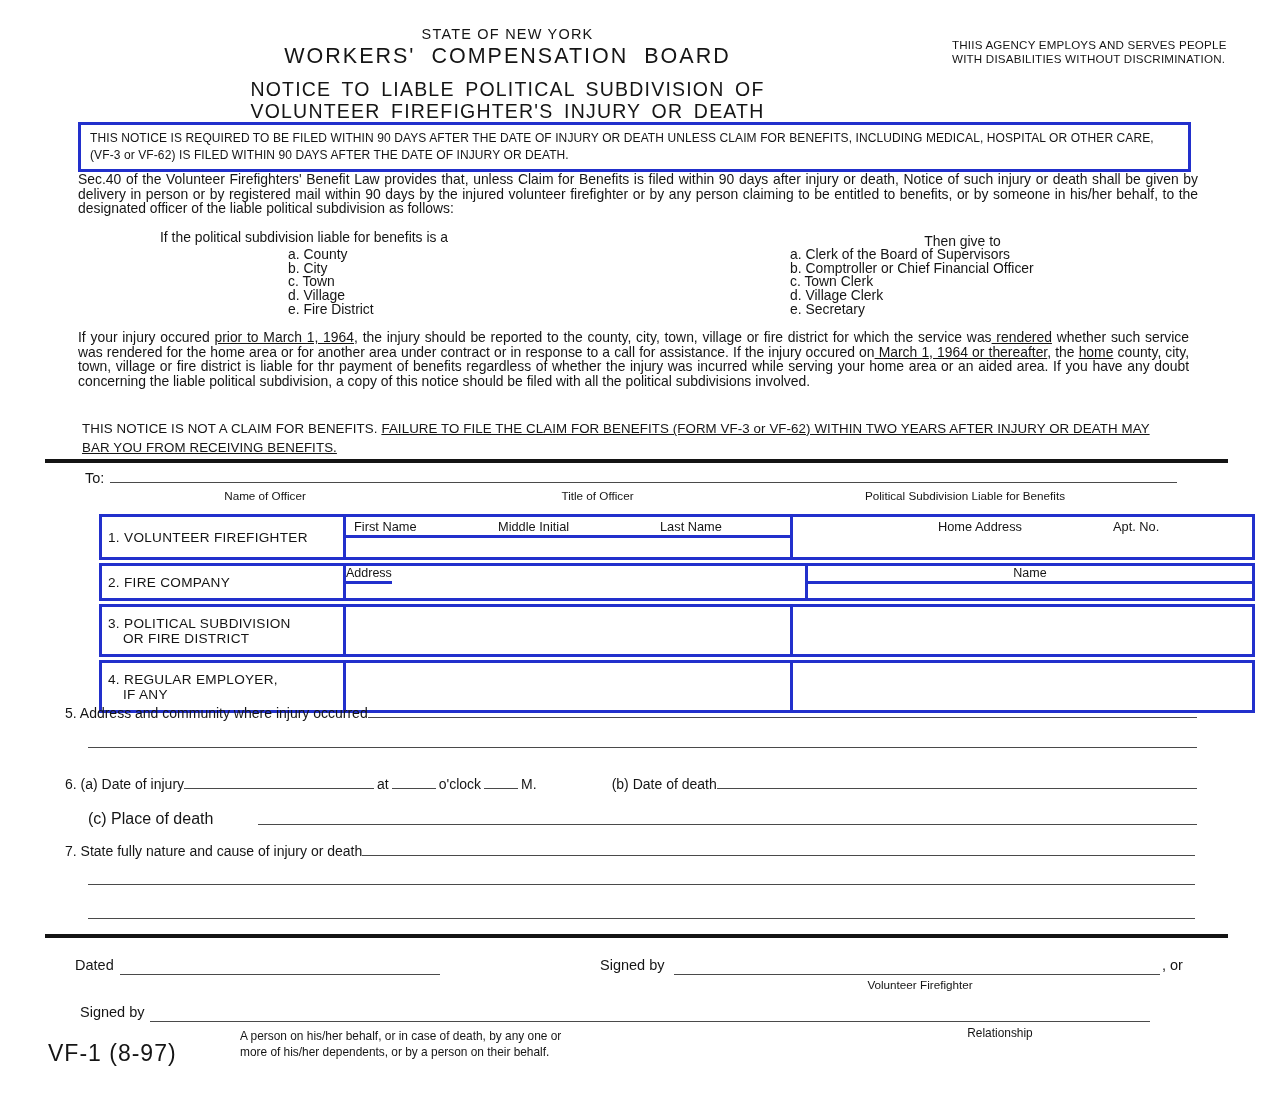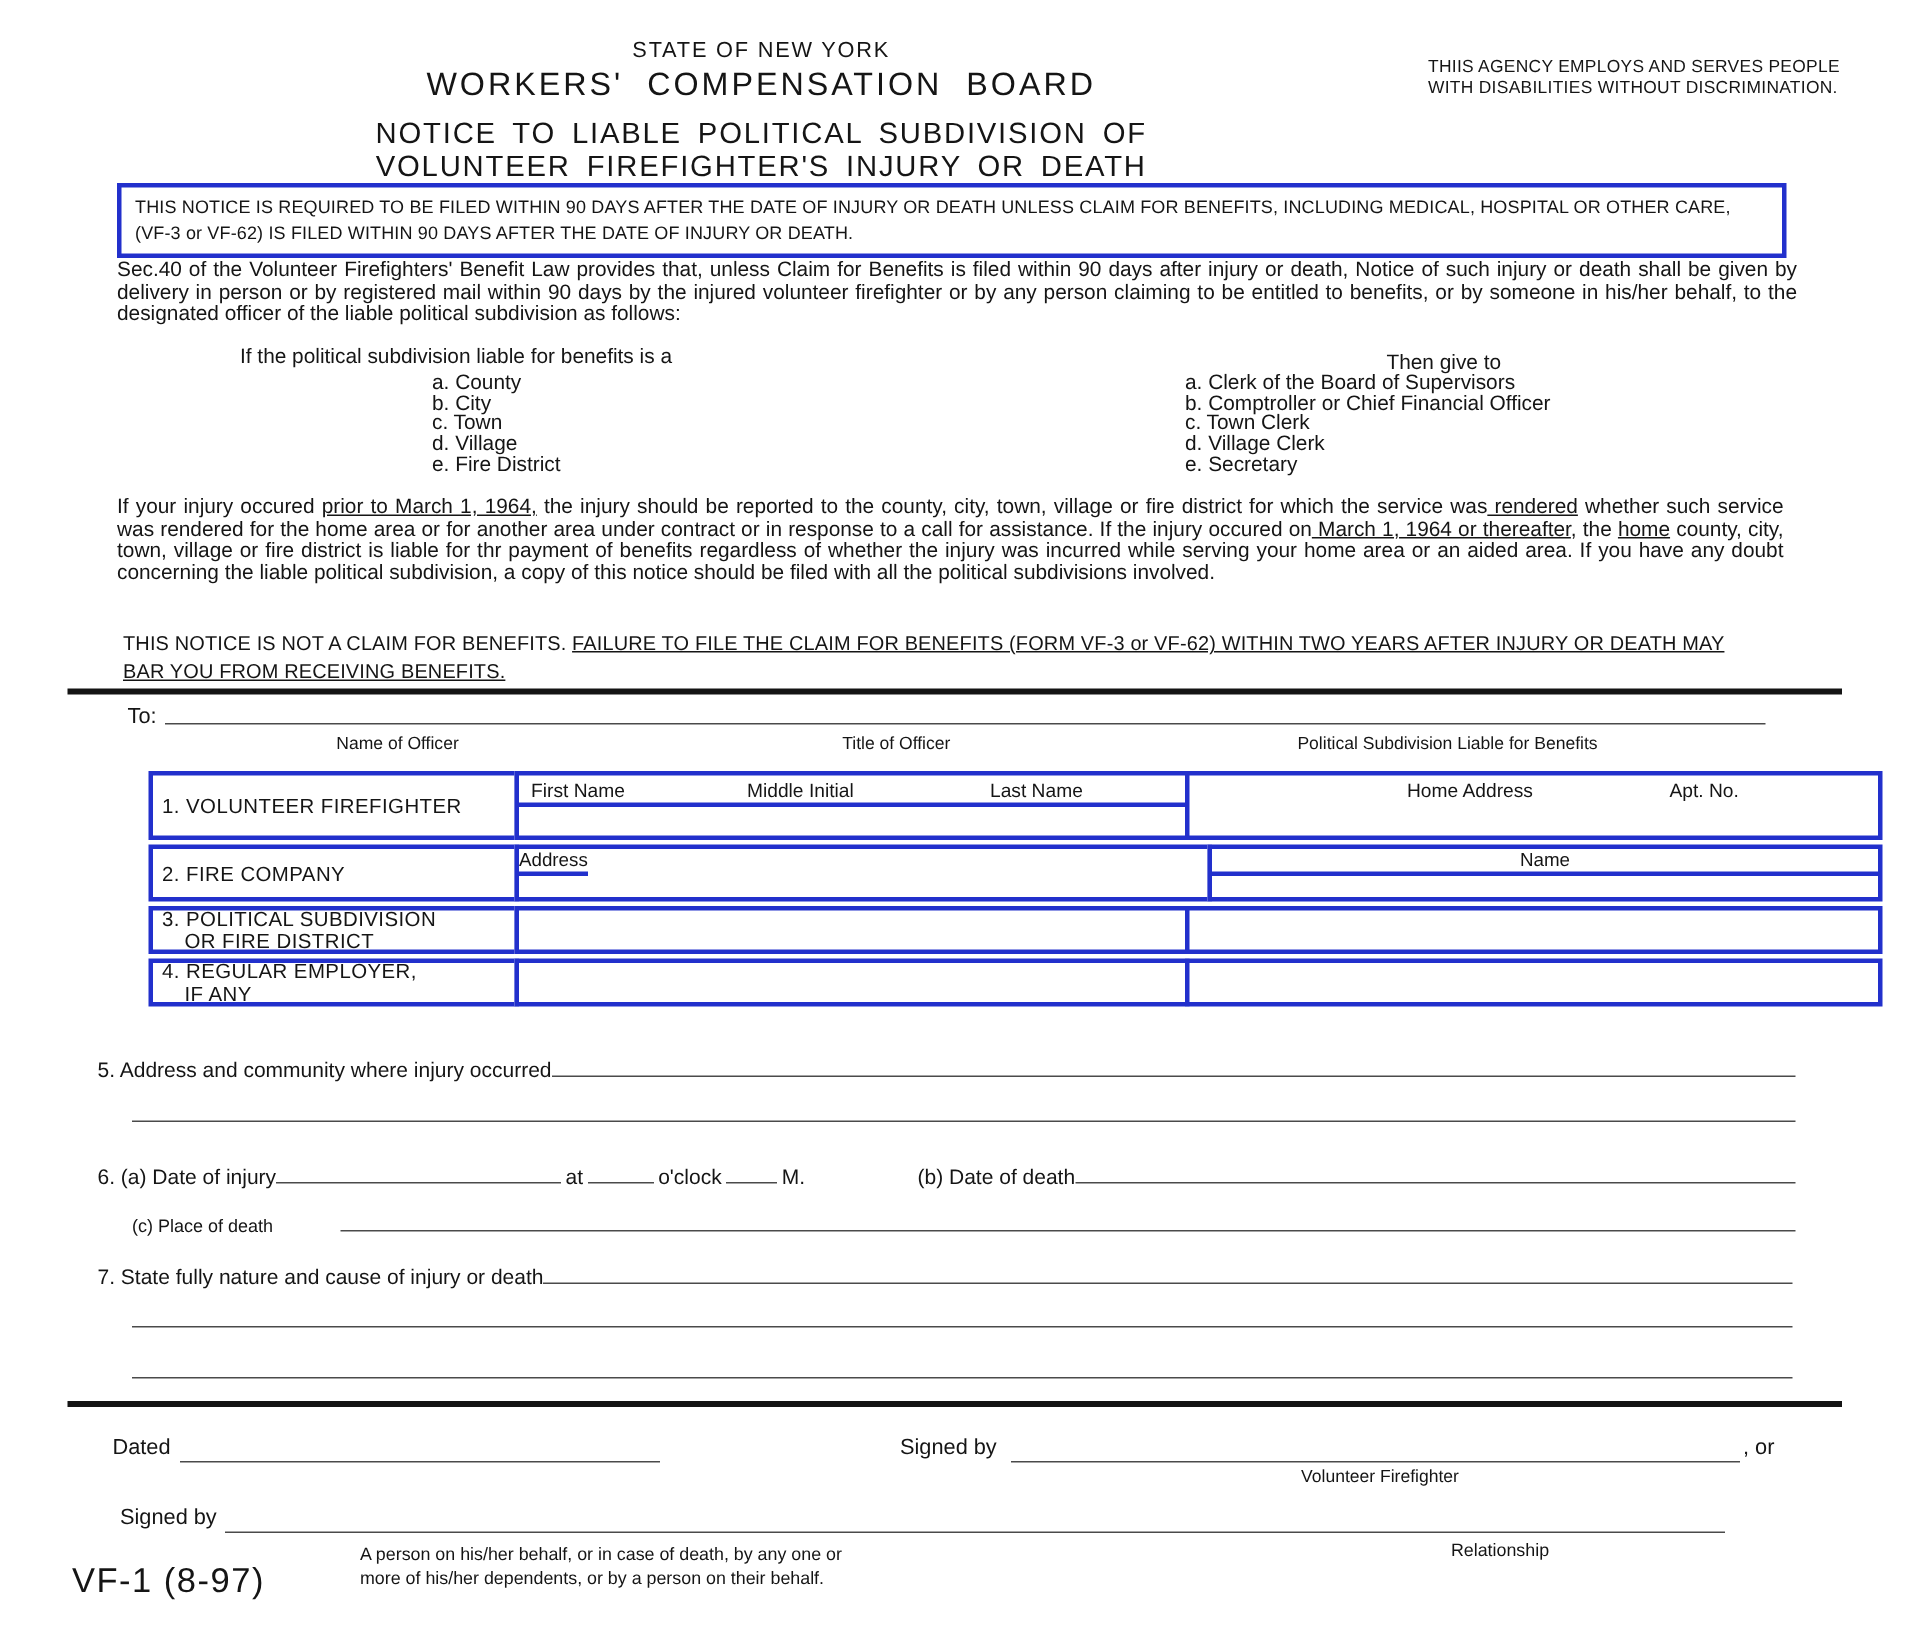--- a/index.html
+++ b/index.html
@@ -43,31 +43,31 @@
   .cap { position:absolute; top:0; text-align:center; }
   .cap1 { left:150px; width:230px; } .cap2 { left:480px; width:235px; } .cap3 { left:800px; width:330px; }
   
   .ftable { position:absolute; left:58px; top:514px; width:1159px;padding-left:41px; }
   .trow { display:flex; margin-bottom:3px; }
   .tcell { box-sizing:border-box; border:3px solid #2230cc; background:#fff; }
   .tlabel { width:247px; font-size:13.6px; letter-spacing:0.3px; padding-left:6px; display:flex; flex-direction:column; justify-content:center; }
   .tlabel .l2 { padding-left:15px; }
   .tmid { width:450px; margin-left:-3px; display:flex; flex-direction:column; }
   .tright { width:465px; margin-left:-3px; display:flex; }
-  .h46 { height:46px; } .h38 { height:38px; } .h42 { height:32px; }
+  .h46 { height:46px; } .h38 { height:38px; } .h42 { height:53px; }
   .thdr { position:relative; height:18px; border-bottom:3px solid #2230cc; font-size:12.8px; flex:0 0 auto; }
   .thdr span { position:absolute; top:2px; white-space:nowrap; }
   .thdr .p1 { left:8px; } .thdr .p2 { left:152px; } .thdr .p3 { left:314px; }
   .thdr .q1 { left:145px; } .thdr .q2 { left:320px; }
   .thdr2 { height:15px; border-bottom:3px solid #2230cc; text-align:center; font-size:12.5px; line-height:15px; flex:0 0 auto; }
   .tinput { flex:1 1 auto; }
   
   .item5 { position:absolute; left:65px; top:705px; width:1132px; font-size:14px; }
   .item6 { position:absolute; left:65px; top:776px; width:1132px; font-size:14px; }
-  .item6c { position:absolute; left:88px; top:810px; width:1109px; font-size:12px;gap:45px; }
+  .item6c { position:absolute; left:88px; top:810px; width:1109px; font-size:16px;gap:45px; }
   .item7 { position:absolute; left:65px; top:843px; width:1130px; font-size:14px; }
   .lbl { white-space:nowrap; }
   .w190 { width:190px; flex:0 0 auto; } .w44 { width:44px; flex:0 0 auto; } .w34 { width:34px; flex:0 0 auto; }
   .sp72 { width:72px; flex:0 0 auto; }
   .xs { margin:0 3px; }
   .cont5 { left:88px; top:747px; width:1109px; }
   .cont7a { left:88px; top:884px; width:1107px; }
   .cont7b { left:88px; top:918px; width:1107px; }
   
   .sig-label { position:absolute; font-size:14.5px; white-space:nowrap; }

